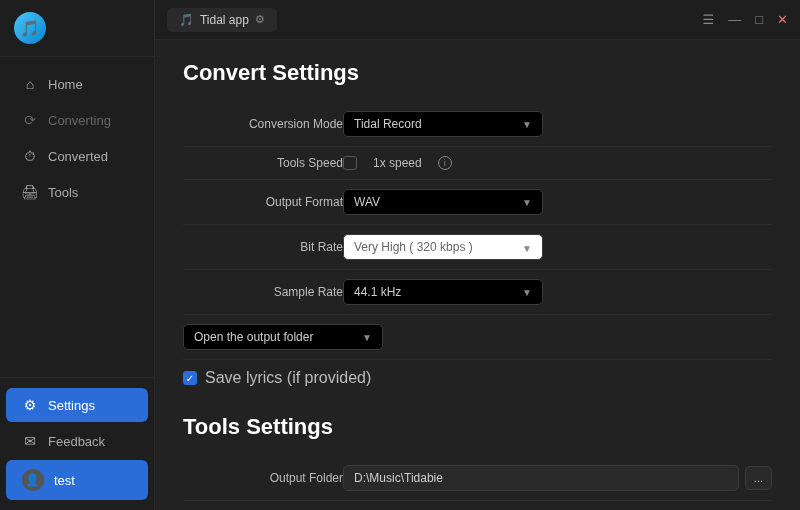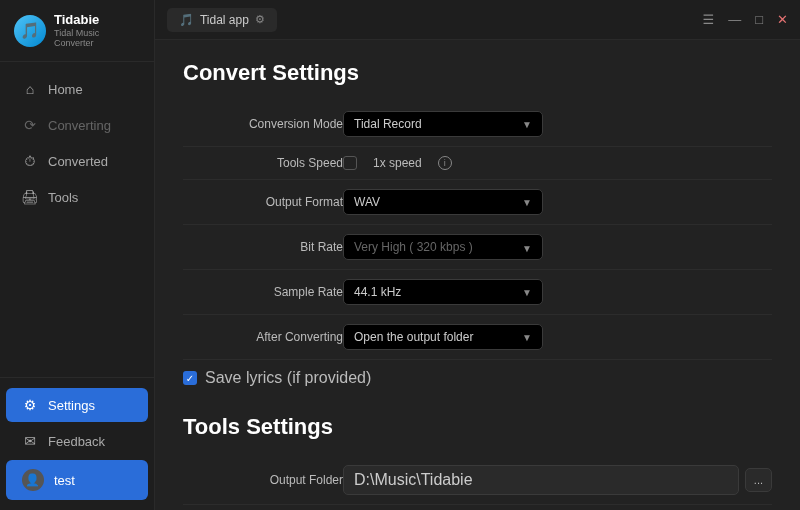--- a/index.html
+++ b/index.html
@@ -241,21 +241,21 @@
       border: 1px solid #3a3a3a;
       border-radius: 5px;
       padding: 5px 10px;
       font-size: 12px;
       color: #ccc;
       cursor: pointer;
       width: 200px;
     }
 
     .select-control.disabled {
-      background: #000000;
+      background: #ffffff;
       color: #666;
       cursor: default;
       align-items: flex-end;
     }
 
     .chevron-down {
       font-size: 10px;
       color: #888;
     }
 
@@ -325,21 +325,21 @@
       gap: 6px;
       width: 100%;
     }
 
     .path-input {
       flex: 1;
       background: #2a2a2a;
       border: 1px solid #3a3a3a;
       border-radius: 5px;
       padding: 5px 10px;
-      font-size: 16px;
+      font-size: 12px;
       color: #ccc;
     }
 
     .browse-btn {
       background: #2a2a2a;
       border: 1px solid #3a3a3a;
       border-radius: 5px;
       padding: 5px 8px;
       font-size: 11px;
       color: #bbb;
@@ -395,24 +395,20 @@
       cursor: pointer;
       line-height: 1;
     }
   </style>
 </head>
 <body>
 
 <div class="sidebar">
   <div class="sidebar-logo">
     <div class="logo-icon">🎵</div>
-    <div class="logo-text-wrap">
-      <span class="logo-title">Tidabie</span>
-      <span class="logo-subtitle">Tidal Music Converter</span>
-    </div>
   </div>
 
   <nav class="sidebar-nav">
     <div class="nav-item">
       <span class="nav-icon">⌂</span>
       <span>Home</span>
     </div>
     <div class="nav-item disabled">
       <span class="nav-icon">⟳</span>
       <span>Converting</span>
@@ -512,21 +508,20 @@
         <div class="setting-label">Sample Rate</div>
         <div class="setting-control">
           <div class="select-control">
             <span>44.1 kHz</span>
             <span class="chevron-down">▼</span>
           </div>
         </div>
       </div>
 
       <div class="setting-row">
-        <div class="setting-label">After Converting</div>
         <div class="setting-control">
           <div class="select-control">
             <span>Open the output folder</span>
             <span class="chevron-down">▼</span>
           </div>
         </div>
       </div>
 
       <div class="checkbox-row">
         <div class="checkbox-box">✓</div>

